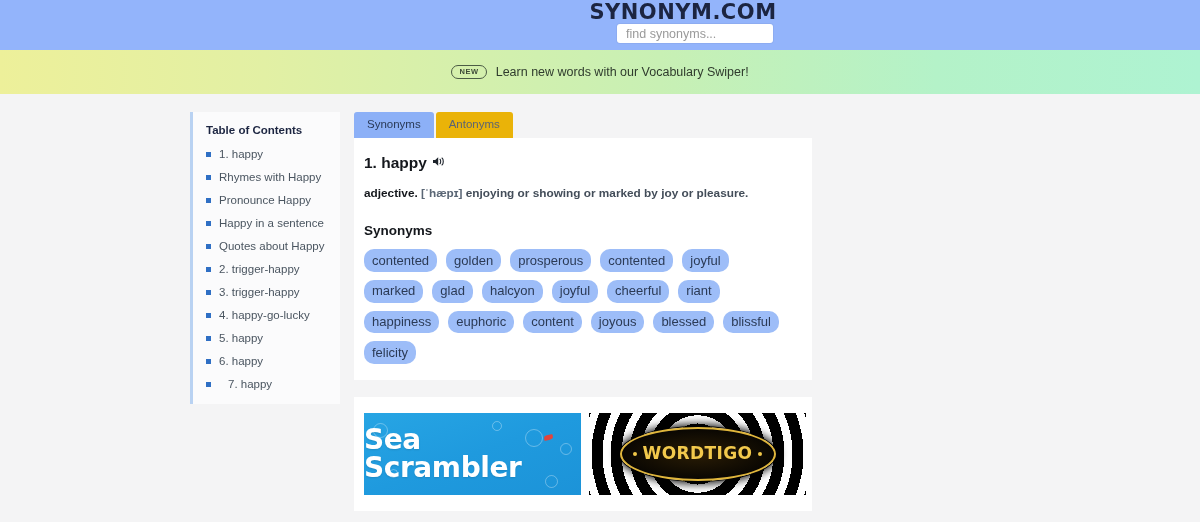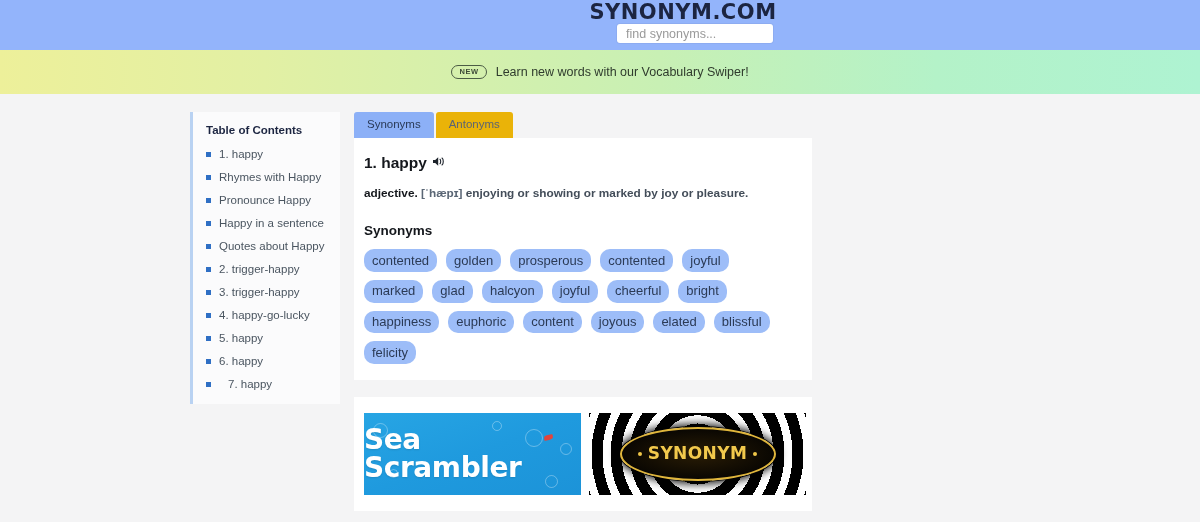--- a/index.html
+++ b/index.html
@@ -414,26 +414,26 @@
           <span class="tag">contented</span>
           <span class="tag">golden</span>
           <span class="tag">prosperous</span>
           <span class="tag">contented</span>
           <span class="tag">joyful</span>
           <span class="tag">marked</span>
           <span class="tag">glad</span>
           <span class="tag">halcyon</span>
           <span class="tag">joyful</span>
           <span class="tag">cheerful</span>
-          <span class="tag">bright</span>
+          <span class="tag">riant</span>
           <span class="tag">happiness</span>
           <span class="tag">euphoric</span>
           <span class="tag">content</span>
           <span class="tag">joyous</span>
-          <span class="tag">elated</span>
+          <span class="tag">blessed</span>
           <span class="tag">blissful</span>
           <span class="tag">felicity</span>
         </div>
     </section>
 
     <section class="card">
       <div class="games-row">
 
         <div class="game-tile game-sea">
           <span class="bubble b1"></span>
@@ -443,21 +443,21 @@
           <span class="bubble b5"></span>
           <span class="bubble b6"></span>
           <span class="sea-fish"></span>
           <div class="sea-title">Sea Scrambler</div>
         </div>
 
         <div class="game-tile game-wordtigo">
           <div class="rings"></div>
           <div class="wt-ellipse">
             <span class="wt-dot"></span>
-            <span class="wt-text">SYNONYM</span>
+            <span class="wt-text">WORDTIGO</span>
             <span class="wt-dot"></span>
           </div>
         </div>
 
       </div>
     </section>
 
     <section class="card">
       <h2 class="section-heading first">Rhymes with Happy</h2>
 

